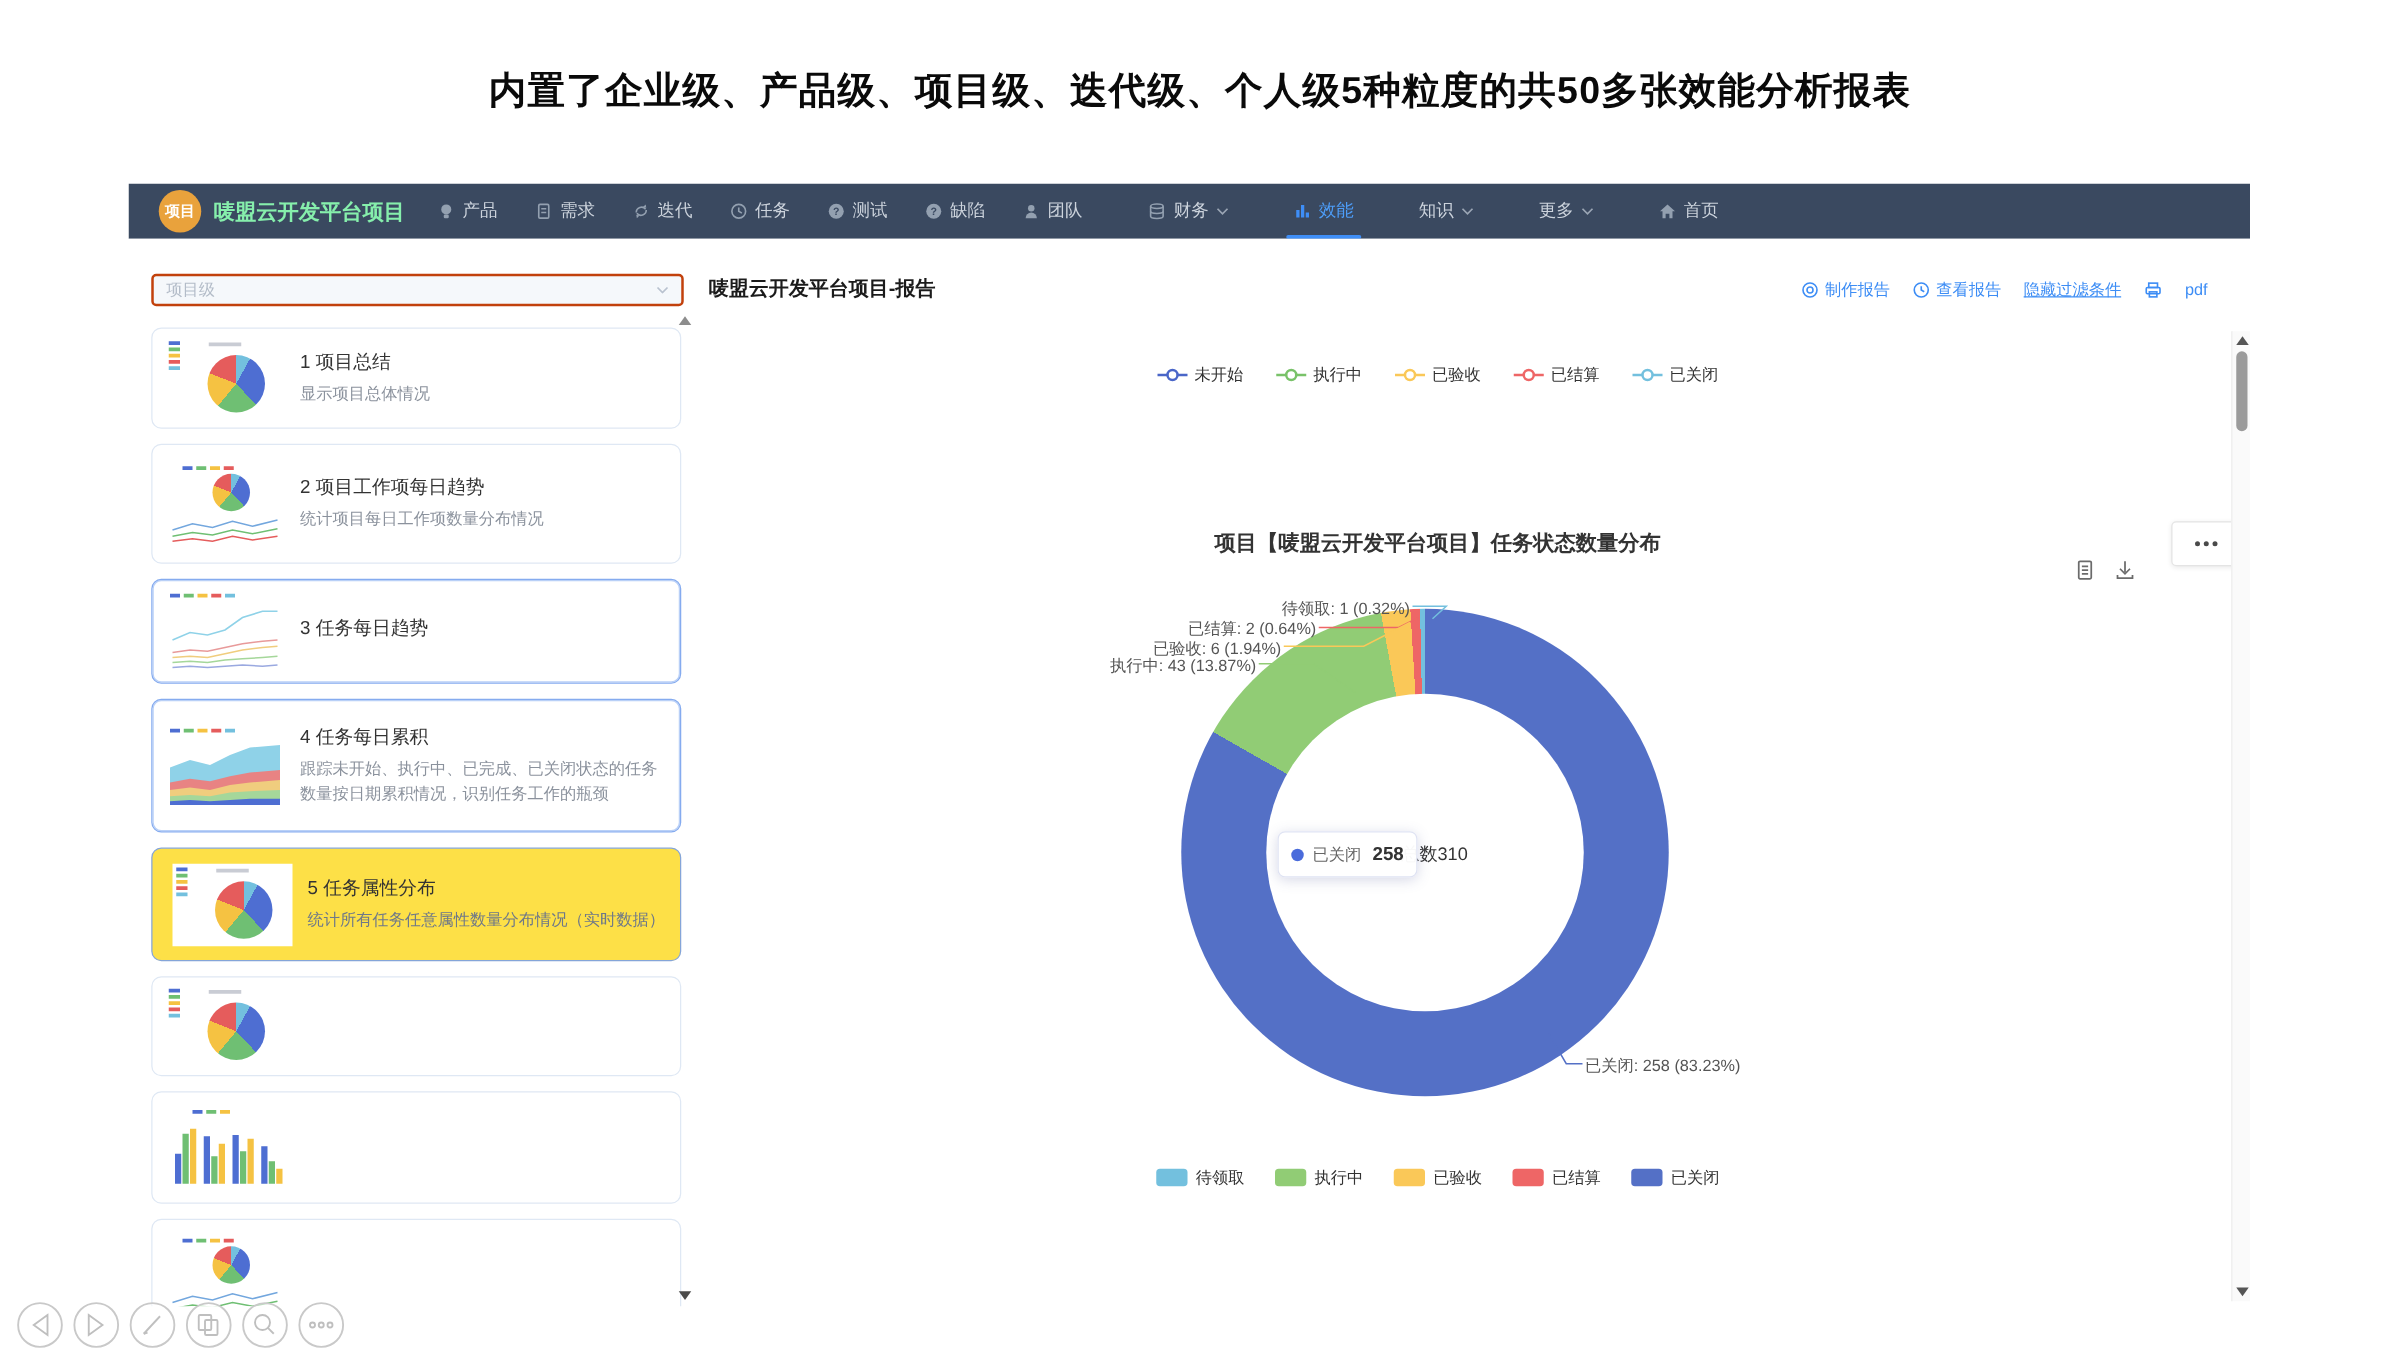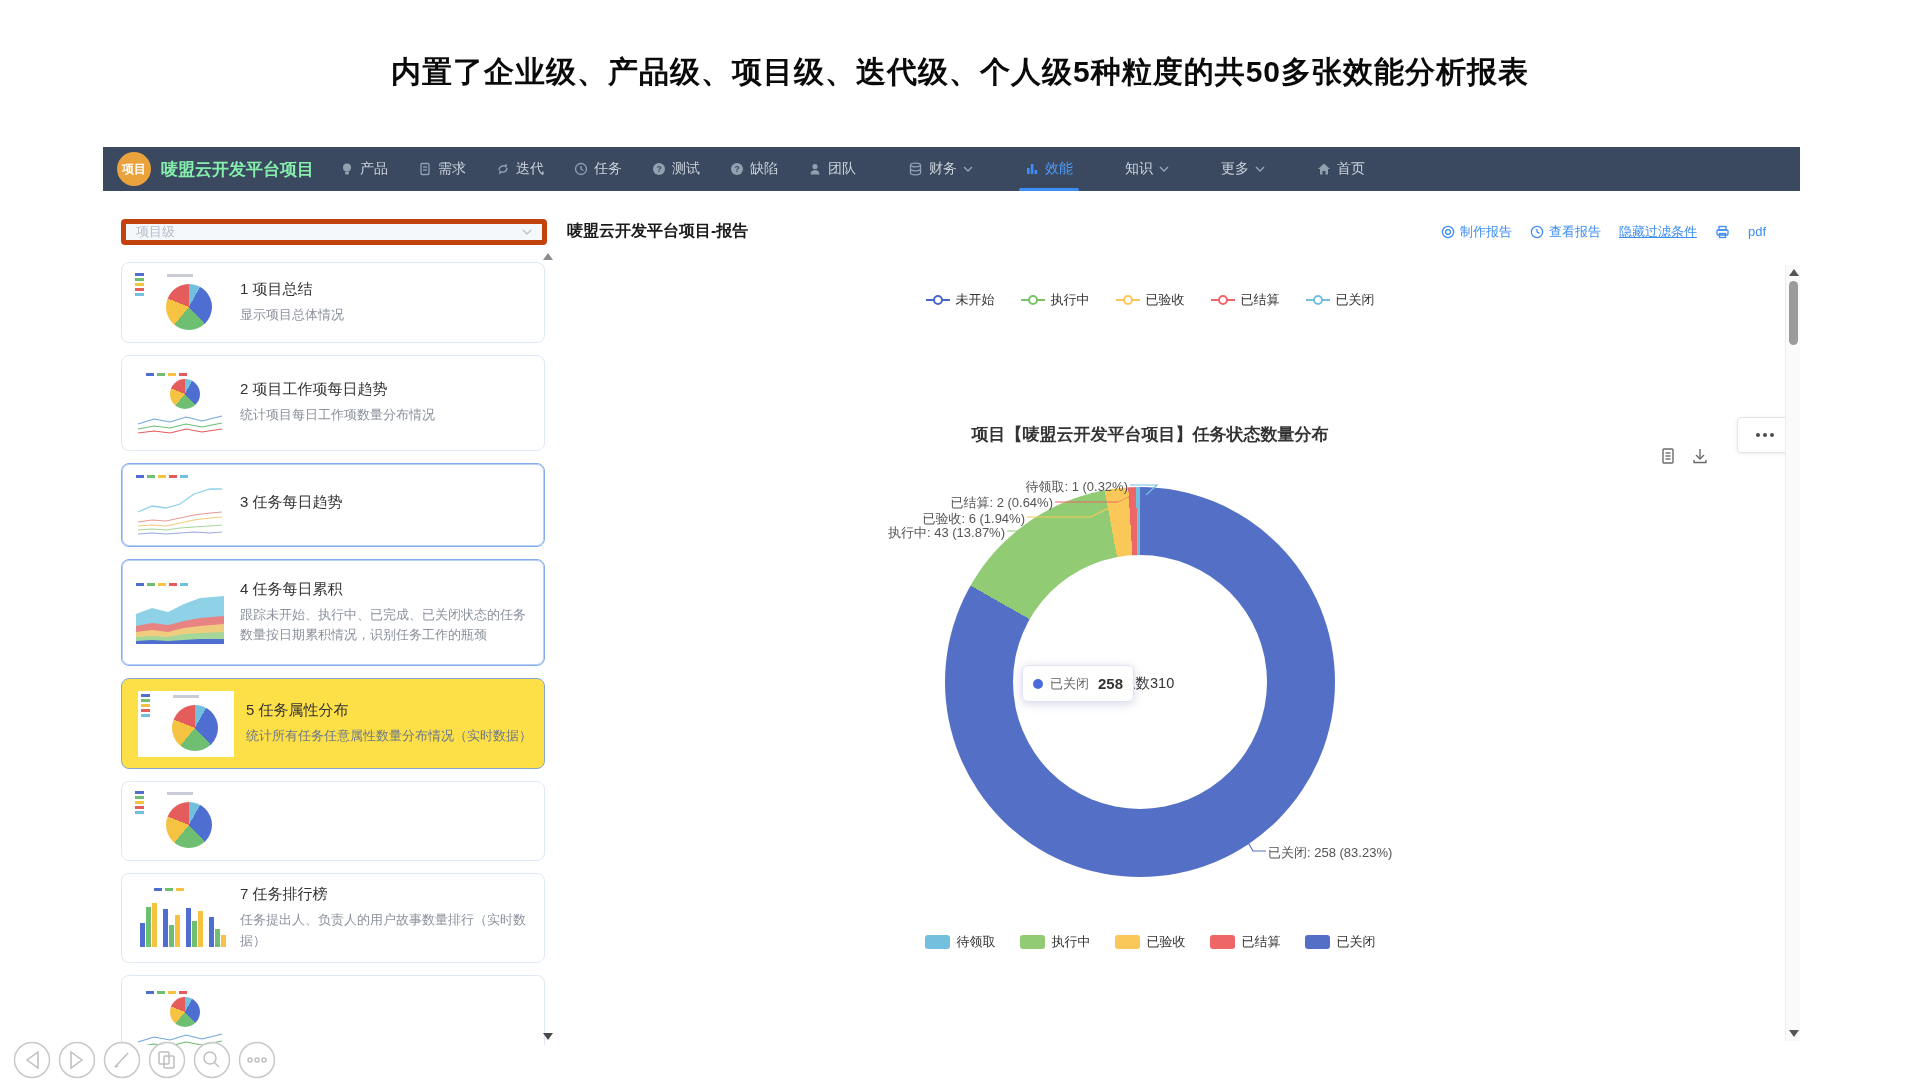--- a/index.html
+++ b/index.html
@@ -9,21 +9,21 @@
 
   
   .headline { position:absolute; top:52px; left:0; width:100%; text-align:center;
     font-size:30px; font-weight:700; color:#0a0a0a; letter-spacing:1px; }
 
   
   .app { position:absolute; left:103px; top:147px; width:1697px; height:898px; background:#fff; }
 
   
   .navbar { position:relative; height:44px; background:#3a4960; display:flex; align-items:center;
-    padding:0 14px; color:#ccd3dc; }
+    padding:0 24px; color:#ccd3dc; }
   .logo { width:34px; height:34px; border-radius:50%; background:#e9a23c; color:#fff;
     font-size:12px; font-weight:700; display:flex; align-items:center; justify-content:center;
     flex-shrink:0; }
   .brand { color:#86efac; font-size:17px; font-weight:700; margin:0 26px 0 10px; white-space:nowrap; }
   .nav-items { display:flex; align-items:center; height:100%; gap:30px; }
   .nav-item { position:relative; display:flex; align-items:center; gap:6px; height:100%;
     font-size:14px; cursor:pointer; white-space:nowrap; }
   .nav-item svg { display:block; }
   .nav-item .stroke { stroke:#93a0b0; fill:none; stroke-width:1.3; }
   .nav-item .fill   { fill:#93a0b0; }
@@ -31,21 +31,21 @@
   .nav-item.active { color:#4d9df8; }
   .nav-item.active .fill { fill:#3e8ef7; }
   .active-underline { position:absolute; bottom:0; left:-6px; right:-6px; height:3px;
     background:#3e8ef7; border-radius:2px; }
   .caret { width:10px; height:6px; }
   .caret polyline { fill:none; stroke:#9aa5b4; stroke-width:1.4; }
 
   
   .sidebar { position:absolute; left:0; top:44px; width:456px; height:854px; background:#fff;
     padding:28px 14px 0 18px; overflow:hidden; }
-  .level-select { width:426px; height:26px; background:#f5f8fb; border:5px solid #c2410c;
+  .level-select { width:426px; height:26px; background:#f5f8fb; border:2px solid #c2410c;
     border-radius:4px; display:flex; align-items:center; justify-content:space-between;
     padding:0 10px; color:#b3bcc8; font-size:13px; cursor:pointer; }
   .cards { margin-top:17px; display:flex; flex-direction:column; gap:12px; }
   .card { display:flex; align-items:center; gap:12px; padding:8px 10px; background:#fff;
     border:1px solid #dfe8f4; border-radius:8px; cursor:pointer; overflow:hidden; flex-shrink:0; }
   .card.h81{height:81px} .card.h96{height:96px} .card.h84{height:84px} .card.h107{height:107px}
   .card.h91{height:91px} .card.h80{height:80px} .card.h90{height:90px} .card.h140{height:140px}
   .card.blue { border-color:#85abef; box-shadow:0 0 0 1px #b9d0f7 inset; }
   .card.selected { background:#fde047; border-color:#85a5d8;padding-left:16px; }
   .card-thumb { width:96px; height:66px; background:#fff; flex-shrink:0; position:relative; overflow:hidden; }
@@ -397,24 +397,20 @@
                   <rect x="37" y="30" width="5" height="22" fill="#6fbf73"></rect>
                   <rect x="43" y="20" width="5" height="32" fill="#f5c242"></rect>
                 <rect x="54" y="13" width="5" height="39" fill="#4e6ed2"></rect>
                   <rect x="60" y="26" width="5" height="26" fill="#6fbf73"></rect>
                   <rect x="66" y="16" width="5" height="36" fill="#f5c242"></rect>
                 <rect x="77" y="22" width="5" height="30" fill="#4e6ed2"></rect>
                   <rect x="83" y="34" width="5" height="18" fill="#6fbf73"></rect>
                   <rect x="89" y="40" width="5" height="12" fill="#f5c242"></rect>
               </g>
             </svg>
-          </div>
-          <div class="card-body">
-            <div class="card-title">7 任务排行榜</div>
-            <div class="card-desc">任务提出人、负责人的用户故事数量排行（实时数据）</div>
           </div>
         </div>
 
         <div class="card h140">
           <div class="card-thumb" style="align-self:flex-start; margin-top:4px;">
             <span class="mini-row">
                 <i style="background:#4e6ed2"></i>
                 <i style="background:#6fbf73"></i>
                 <i style="background:#f5c242"></i>
                 <i style="background:#e55c5c"></i>

